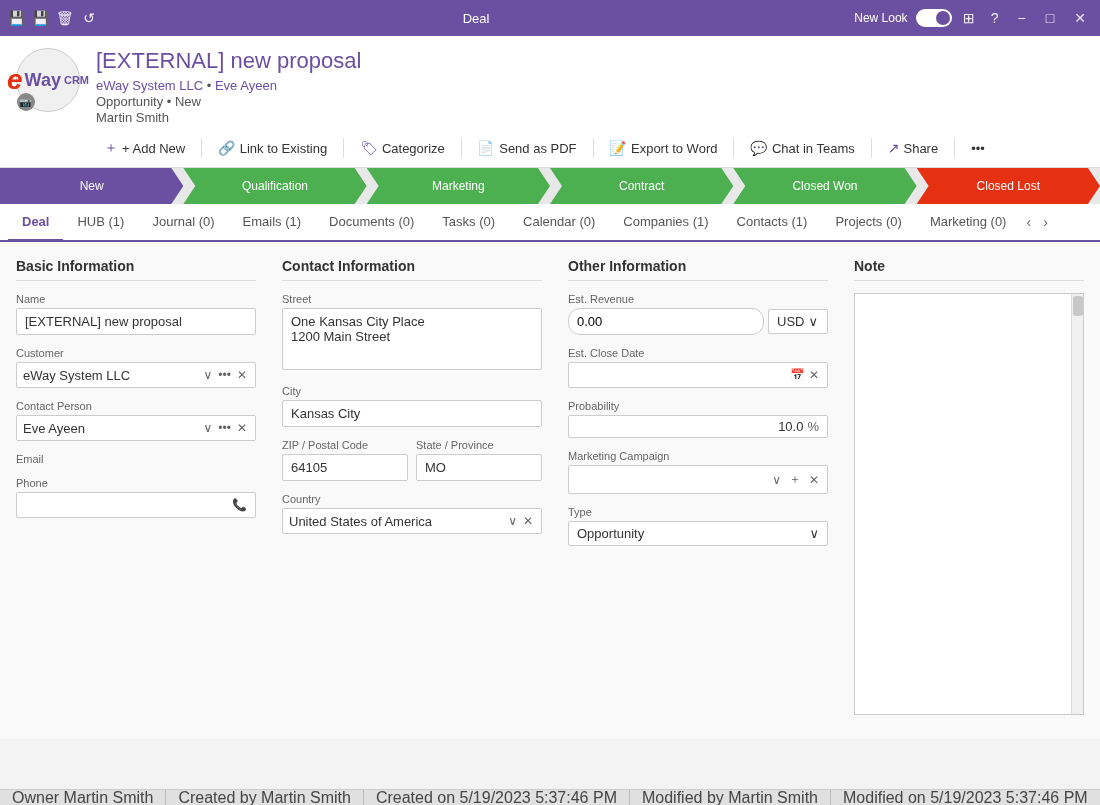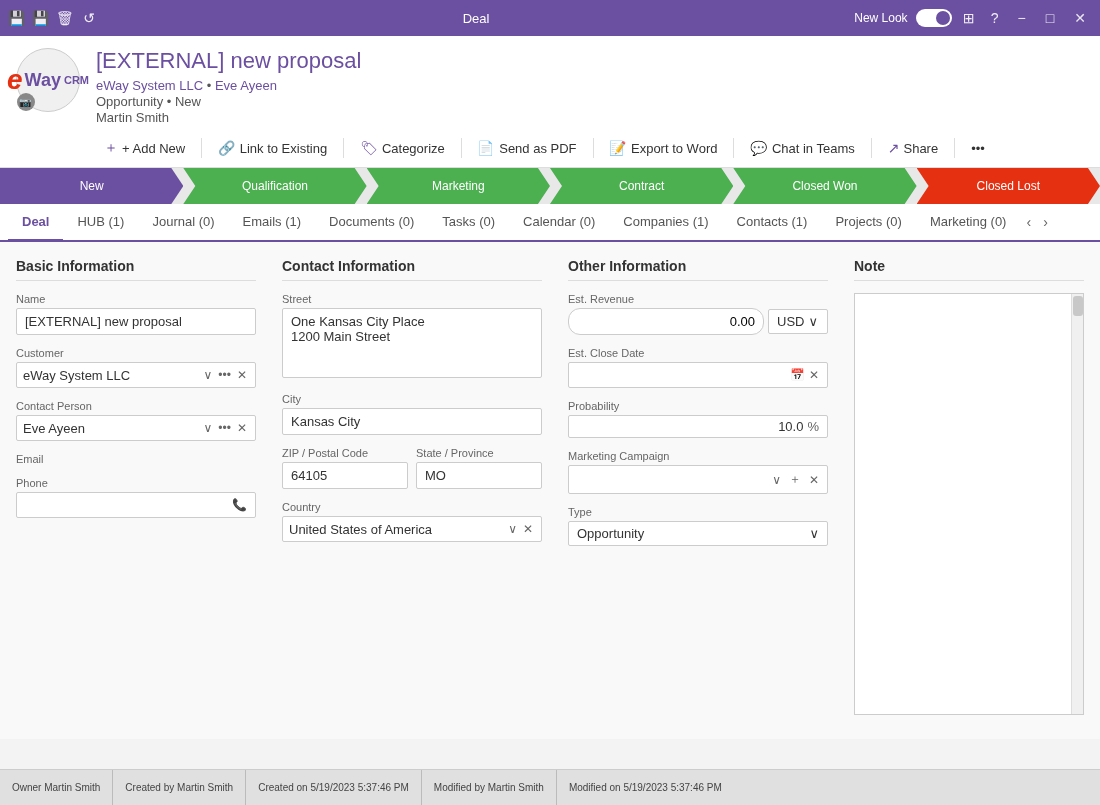--- a/index.html
+++ b/index.html
@@ -150,21 +150,21 @@
 
     .row-fields { display: flex; gap: 8px; }
     .row-fields .field-group { flex: 1; }
 
     
     .revenue-field {
       display: flex; align-items: center; gap: 4px;
     }
     .revenue-input {
       flex: 1; padding: 5px 8px; border: 1px solid #ccc; border-radius: 12px;
-      font-size: 13px; text-align: right;
+      font-size: 13px; text-align: left;
     }
     .currency-select {
       display: flex; align-items: center; gap: 4px; border: 1px solid #ccc;
       border-radius: 2px; padding: 4px 8px; background: white; cursor: pointer;
       font-size: 13px; min-width: 60px;
     }
     .date-field {
       display: flex; align-items: center; border: 1px solid #ccc; border-radius: 2px;
       background: white; padding: 3px 6px; width: 100%;
     }
@@ -193,23 +193,23 @@
       padding: 6px; font-size: 13px; resize: none; background: white;
     }
     .note-scrollbar {
       width: 12px; background: #f0f0f0; border-left: 1px solid #ddd;
       display: flex; flex-direction: column;
     }
 
     
     .status-bar {
       position: fixed; bottom: 0; left: 0; right: 0;
-      height: 36px; background: #e0e0e0;
+      height: 16px; background: #e0e0e0;
       display: flex; align-items: center;
-      border-top: 1px solid #ccc; font-size: 10px;
+      border-top: 1px solid #ccc; font-size: 16px;
     }
     .status-item {
       padding: 0 12px; border-right: 1px solid #bbb; height: 100%;
       display: flex; align-items: center; color: #444;
     }
     .status-item:last-child { border-right: none; }
   </style>
 </head>
 <body>
 
@@ -396,21 +396,21 @@
         <span class="field-icon-btn">📞</span>
       </div>
     </div>
   </div>
 
   <div class="section" style="max-width: 260px;">
     <div class="section-title">Contact Information</div>
 
     <div class="field-group">
       <div class="field-label">Street</div>
-      <textarea class="field-input" style="height: 70px; resize: none;">One Kansas City Place
+      <textarea class="field-input" style="height: 62px; resize: none;">One Kansas City Place
 1200 Main Street</textarea>
     </div>
 
     <div class="field-group">
       <div class="field-label">City</div>
       <input class="field-input" type="text" value="Kansas City" style="">
     </div>
 
     <div class="row-fields">
       <div class="field-group">

